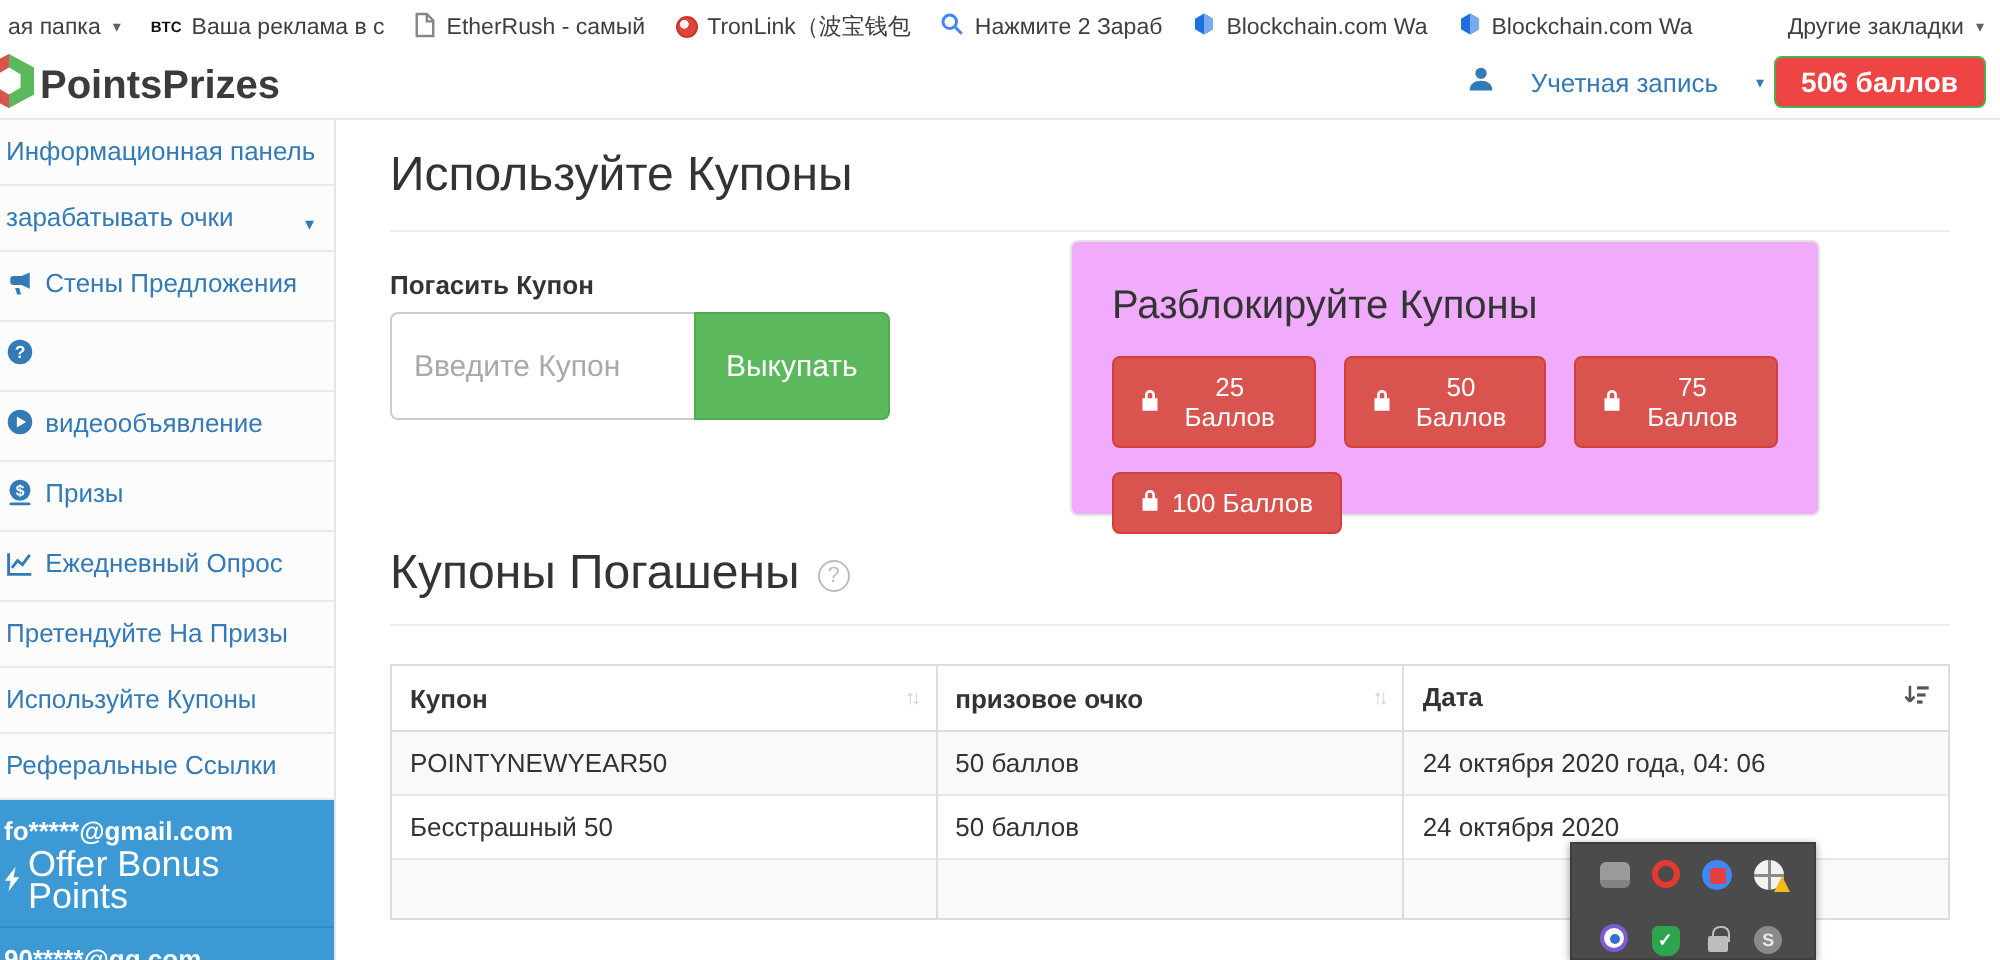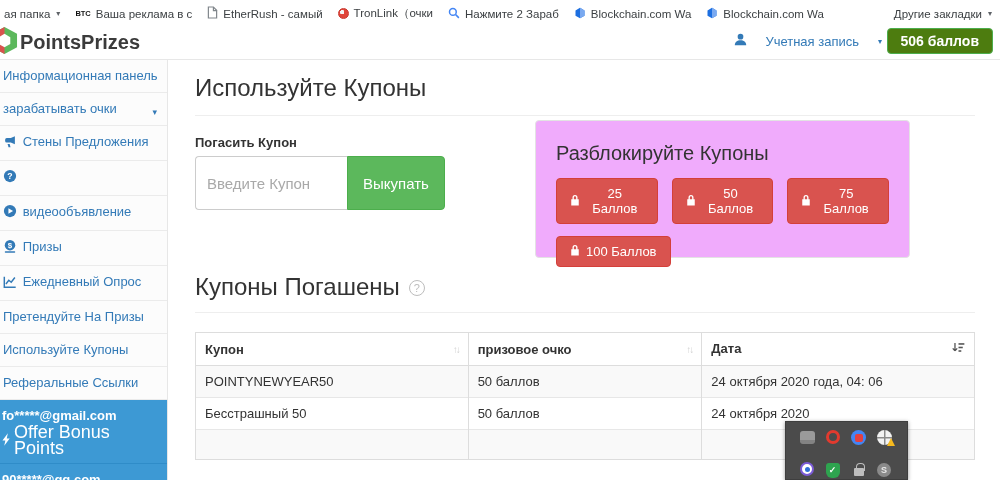--- a/index.html
+++ b/index.html
@@ -16,21 +16,21 @@
   .bm-other { margin-right:8px; }
   .btc-glyph { font-size:7.5px; font-weight:bold; color:#111; letter-spacing:0; }
   .tron-dot { width:11px; height:11px; border-radius:50%; background:radial-gradient(circle at 35% 35%, #f3f3f3 0 25%, #e0453a 28%); border:1px solid #c8372d; }
 
   
   .site-header { position:absolute; top:23px; left:0; right:0; height:37px; background:#fff; border-bottom:1px solid #e7e7e7; }
   .brand { position:absolute; left:-9px; top:3px; display:flex; align-items:center; cursor:pointer; }
   .brand-name { font-size:20px; font-weight:bold; color:#3b3b3b; margin-left:2px; }
   .account { position:absolute; right:118px; top:10px; display:flex; align-items:center; gap:18px;
     color:#337ab7; font-size:13px; cursor:pointer; }
-  .points-badge { position:absolute; right:7px; top:5px; background:#4d7c0f; border:1px solid #4cae4c;
+  .points-badge { position:absolute; right:7px; top:5px; background:#ef4444; border:1px solid #4cae4c;
     color:#fff; font-size:14px; font-weight:bold; padding:4px 13px; border-radius:4px; cursor:pointer; }
 
   
   .sidebar { position:absolute; left:0; top:60px; width:168px; bottom:0; background:#fcfcfc; border-right:1px solid #e7e7e7; }
   .side-item { padding:8px 6px 8px 3px; border-bottom:1px solid #ebebeb; color:#337ab7; font-size:13px;
     line-height:16px; cursor:pointer; }
   .side-item .s-icon { display:inline-block; width:16px; vertical-align:-2px; }
   .side-chevron { float:right; font-size:9px; margin-top:3px; margin-right:4px; }
   .notif { background:#3d99d4; color:#fff; padding:7px 6px 7px 2px; border-bottom:1px solid #2f8cc8; cursor:pointer; }
   .notif-email { font-size:13px; font-weight:bold; line-height:17px; }
@@ -105,21 +105,21 @@
   </div>
   <div class="bm-item">
     <span><svg width="11" height="13" viewBox="0 0 12 14" fill="none" stroke="#80868b" stroke-width="1.3">
           <path d="M1.5 1h5.5l3.5 3.5V13h-9z"></path>
           <path d="M7 1v4h4"></path>
         </svg></span>
     <span>EtherRush - самый</span>
   </div>
   <div class="bm-item">
     <span class="tron-dot"></span>
-    <span>TronLink（очки</span>
+    <span>TronLink（波宝钱包</span>
   </div>
   <div class="bm-item">
     <span><svg width="12" height="12" viewBox="0 0 16 16" fill="none" stroke="#4285f4" stroke-width="2">
           <circle cx="6.5" cy="6.5" r="4.5"></circle>
           <line x1="10.2" y1="10.2" x2="14.5" y2="14.5"></line>
         </svg></span>
     <span>Нажмите 2 Зараб</span>
   </div>
   <div class="bm-item">
     <span><svg width="12" height="12" viewBox="0 0 16 16">

